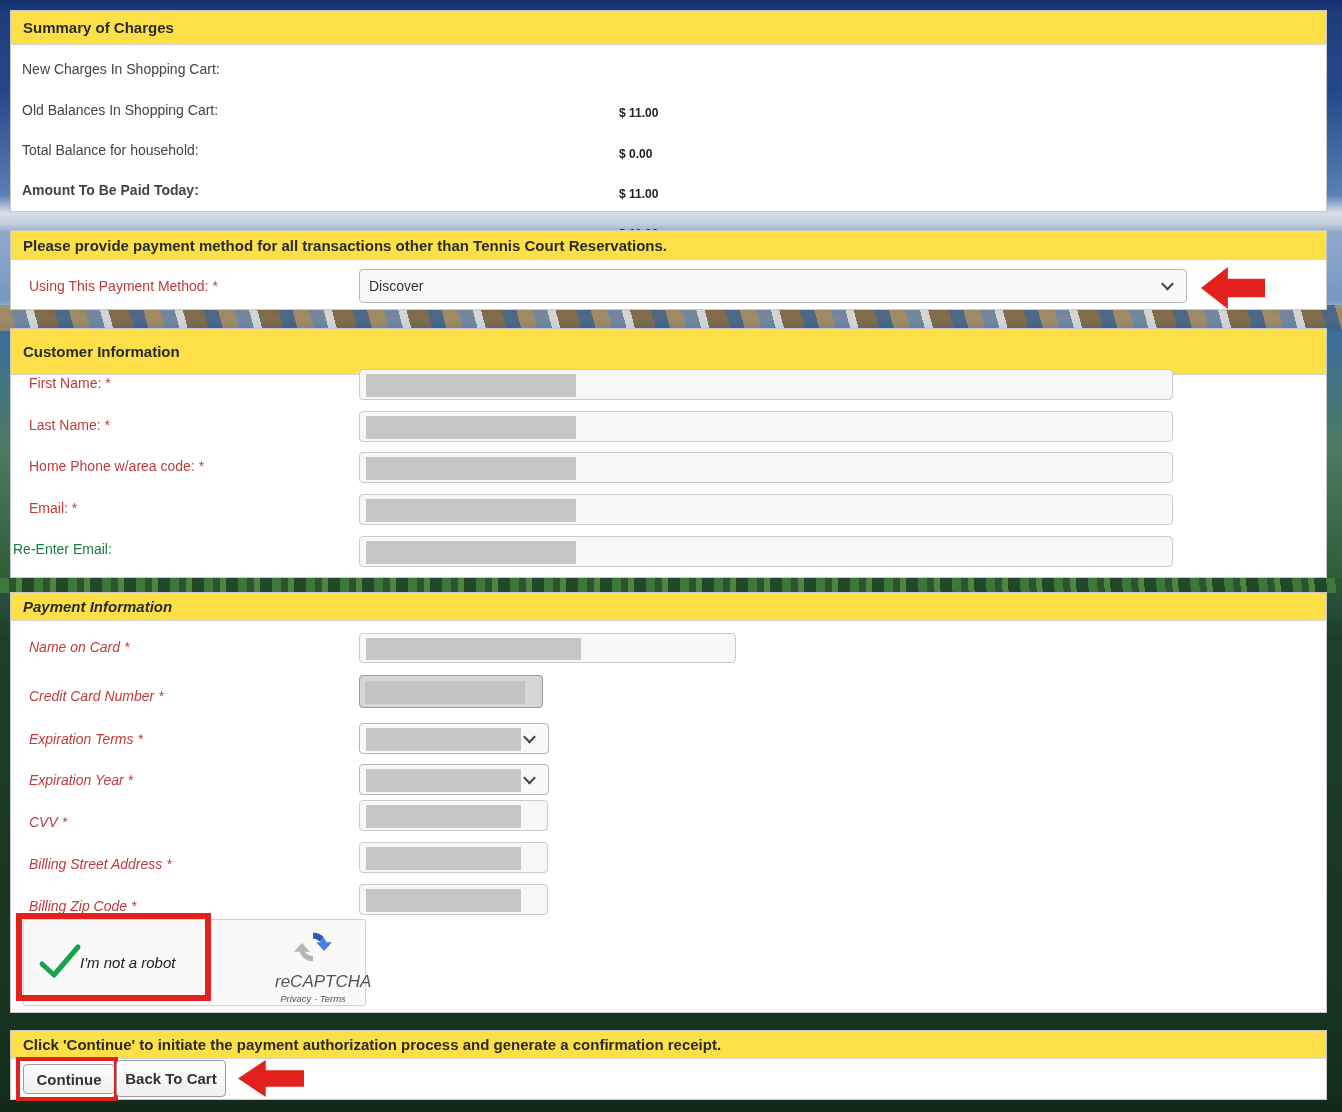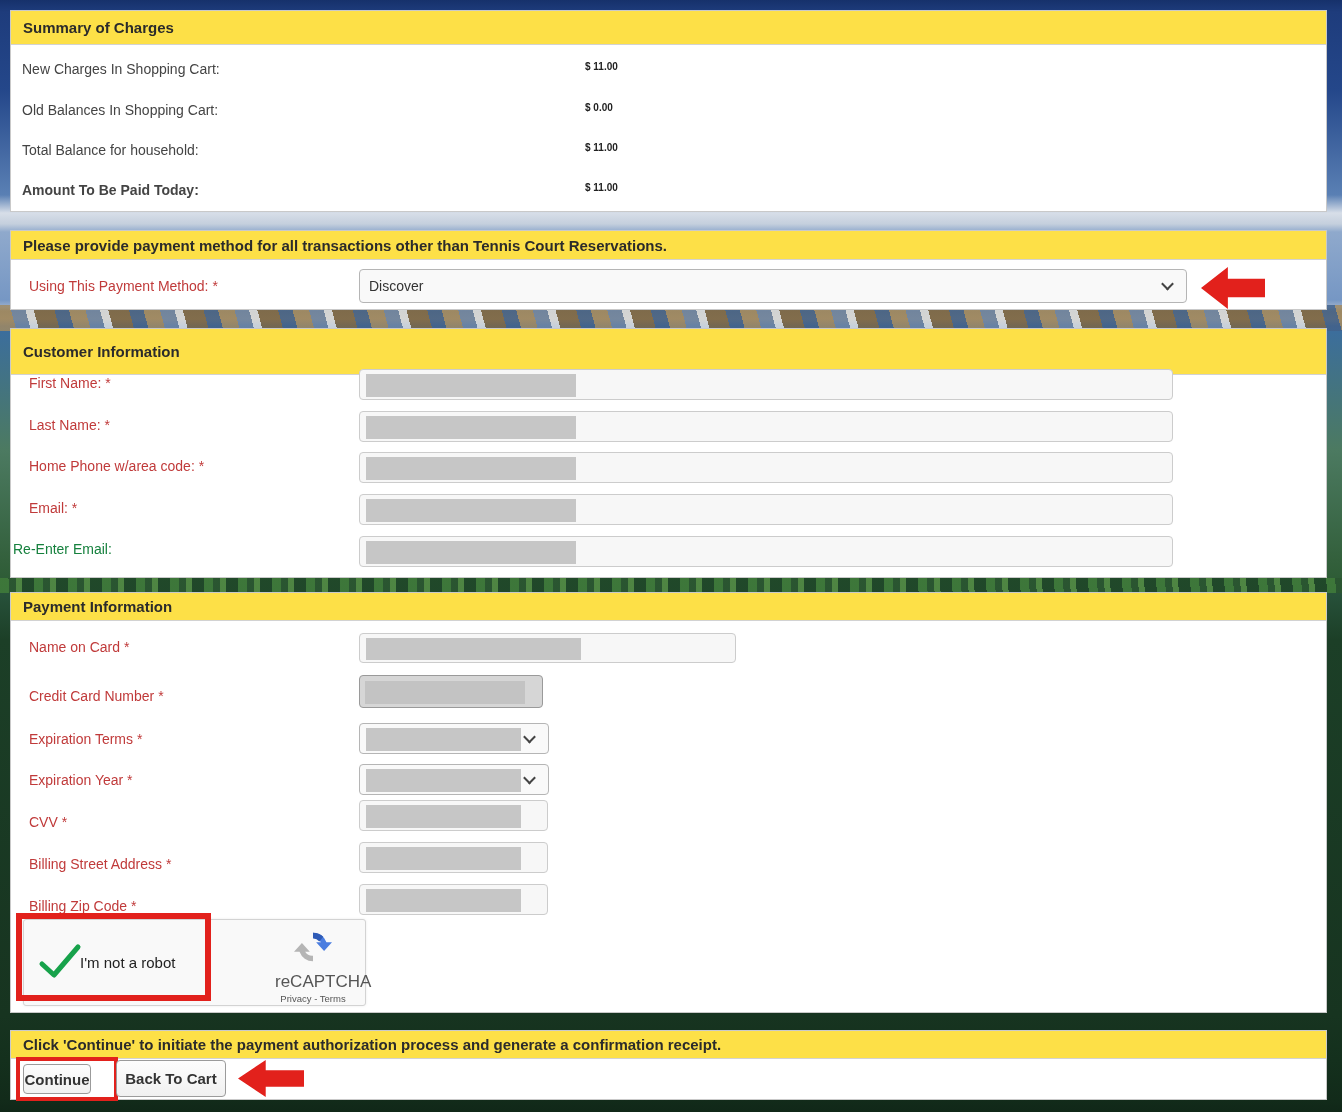--- a/index.html
+++ b/index.html
@@ -29,21 +29,21 @@
       #3f7a3a 0 9px, #2a5530 9px 16px, #528a44 16px 22px, #1f4628 22px 34px);
   }
 
   .panel { position:absolute; left:10px; width:1317px; background:#ffffff;
            border:1px solid #c9c9c9; }
   .panel-header { background:#fde047; border-bottom:1px solid #d2d2d2;
                   display:flex; align-items:center; padding-left:12px;
                   font-weight:bold; font-size:15px; color:#2b2b2b; }
 
   .sum-row { position:absolute; left:11px; font-size:14px; color:#444; }
-  .sum-val { position:absolute; left:574px; font-size:10px; font-weight:bold; color:#222; }
+  .sum-val { position:absolute; left:608px; font-size:12px; font-weight:bold; color:#222;margin-top:45px; }
 
   .red-label { position:absolute; left:18px; font-size:14px; color:#c03a3a; }
   .dark-label { position:absolute; left:2px; font-size:14px; color:#15803d; }
 
   .input-box { position:absolute; background:#f7f7f7; border:1px solid #cccccc;
                border-radius:4px; }
   .redact { position:absolute; background:#c6c6c6; }
 
   .select-box { position:absolute; background:#f9f9f9; border:1px solid #b5b5b5;
                 border-radius:4px; cursor:pointer; }
@@ -125,21 +125,21 @@
     <div class="red-label" style="top:171px;">Email: *</div>
     <div class="input-box" style="left:348px; top:165px; width:814px; height:31px;">
       <div class="redact" style="left:6px; top:4px; width:210px; height:23px;"></div>
     </div>
     <div class="dark-label" style="top:212px;">Re-Enter Email:</div>
     <div class="input-box" style="left:348px; top:207px; width:814px; height:31px;">
       <div class="redact" style="left:6px; top:4px; width:210px; height:23px;"></div>
     </div>
   </div>
 
-  <div class="panel" style="top:592px; height:421px;">
+  <div class="panel" style="top:592px; height:421px;font-style:italic;">
     <div class="panel-header" style="height:28px;">
       <span>Payment Information</span>
     </div>
     <div class="red-label" style="top:46px;">Name on Card *</div>
     <div class="input-box" style="left:348px; top:40px; width:377px; height:30px;">
       <div class="redact" style="left:6px; top:4px; width:215px; height:22px;"></div>
     </div>
     <div class="red-label" style="top:95px;">Credit Card Number *</div>
     <div class="input-box" style="left:348px; top:82px; width:184px; height:33px; background:#d6d6d6; border-color:#9a9a9a;">
       <div class="redact" style="left:5px; top:5px; width:160px; height:23px; background:#c3c3c3;"></div>
@@ -184,21 +184,21 @@
         <div class="rc-links">Privacy - Terms</div>
       </div>
     </div>
     <div class="anno-box" style="left:5px; top:320px; width:195px; height:88px;"></div>
   </div>
 
   <div class="panel" style="top:1030px; height:70px;">
     <div class="panel-header footer-bar" style="height:28px;">
       <span>Click 'Continue' to initiate the payment authorization process and generate a confirmation receipt.</span>
     </div>
-    <div class="btn" style="left:12px; top:33px; width:68px; height:30px;">
+    <div class="btn" style="left:12px; top:33px; width:92px; height:30px;">
       <span>Continue</span>
     </div>
     <div class="anno-box" style="left:5px; top:26px; width:102px; height:44px; border-width:4px;"></div>
     <div class="btn" style="left:105px; top:29px; width:110px; height:37px;">
       <span>Back To Cart</span>
     </div>
     <div class="arrow-left" style="left:227px; top:29px; width:66px; height:37px;"></div>
   </div>
 </div>
 

